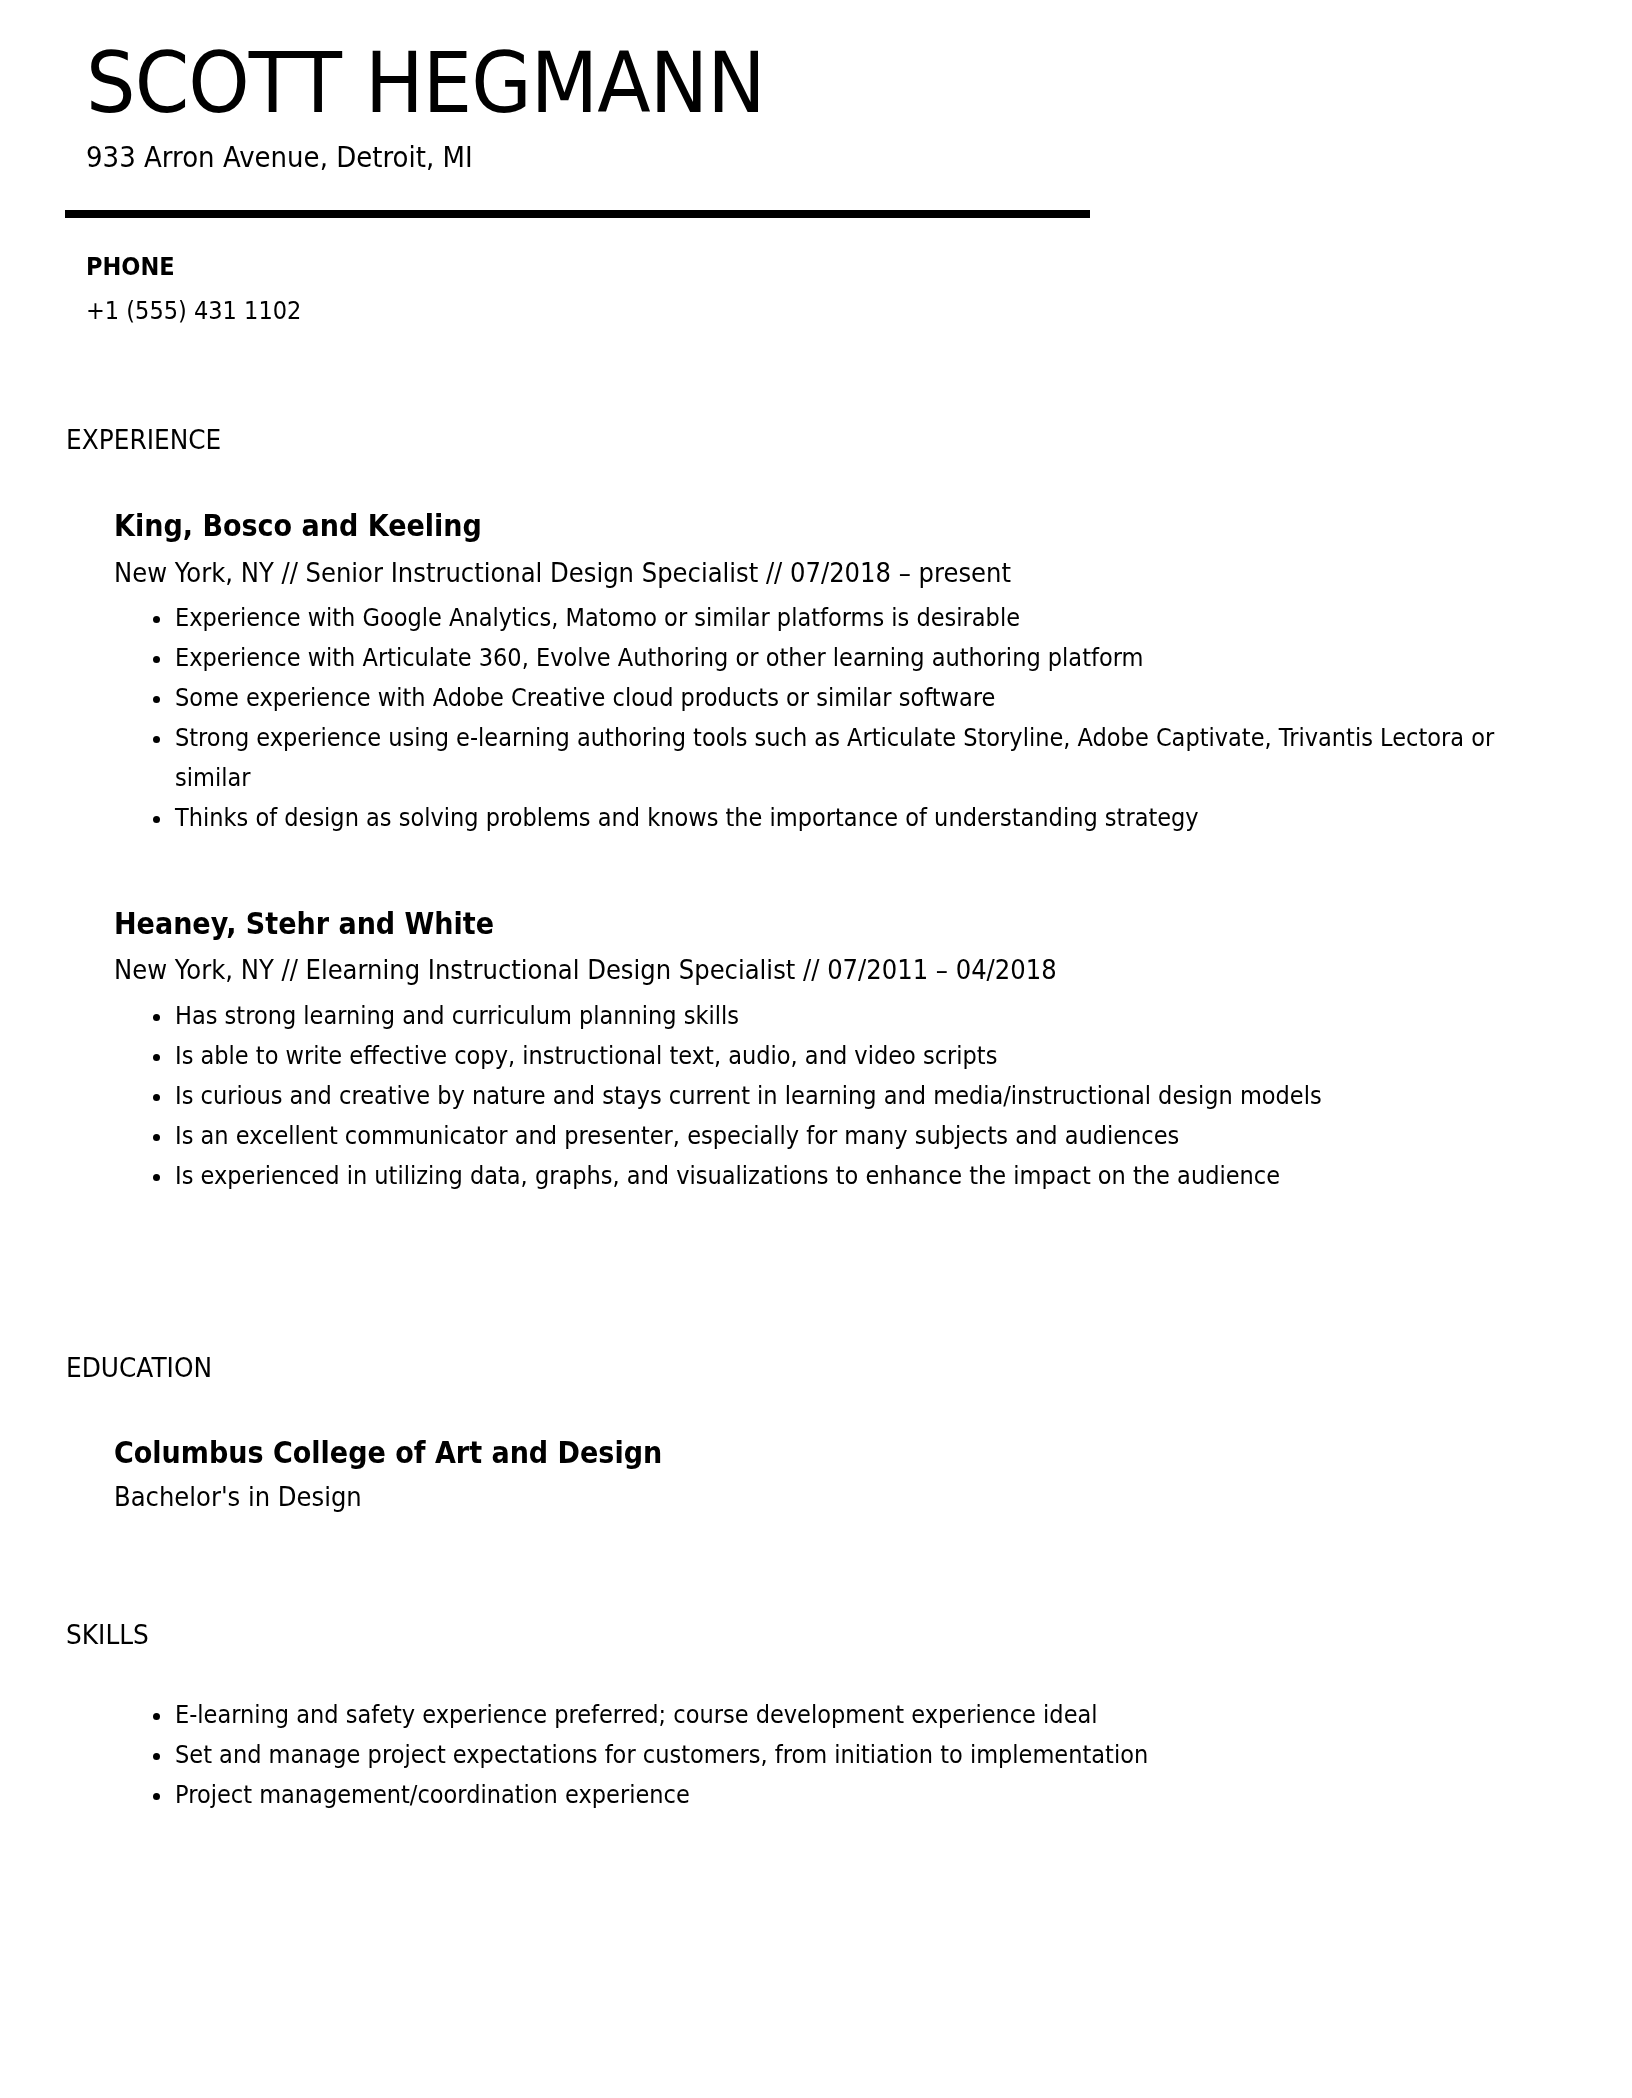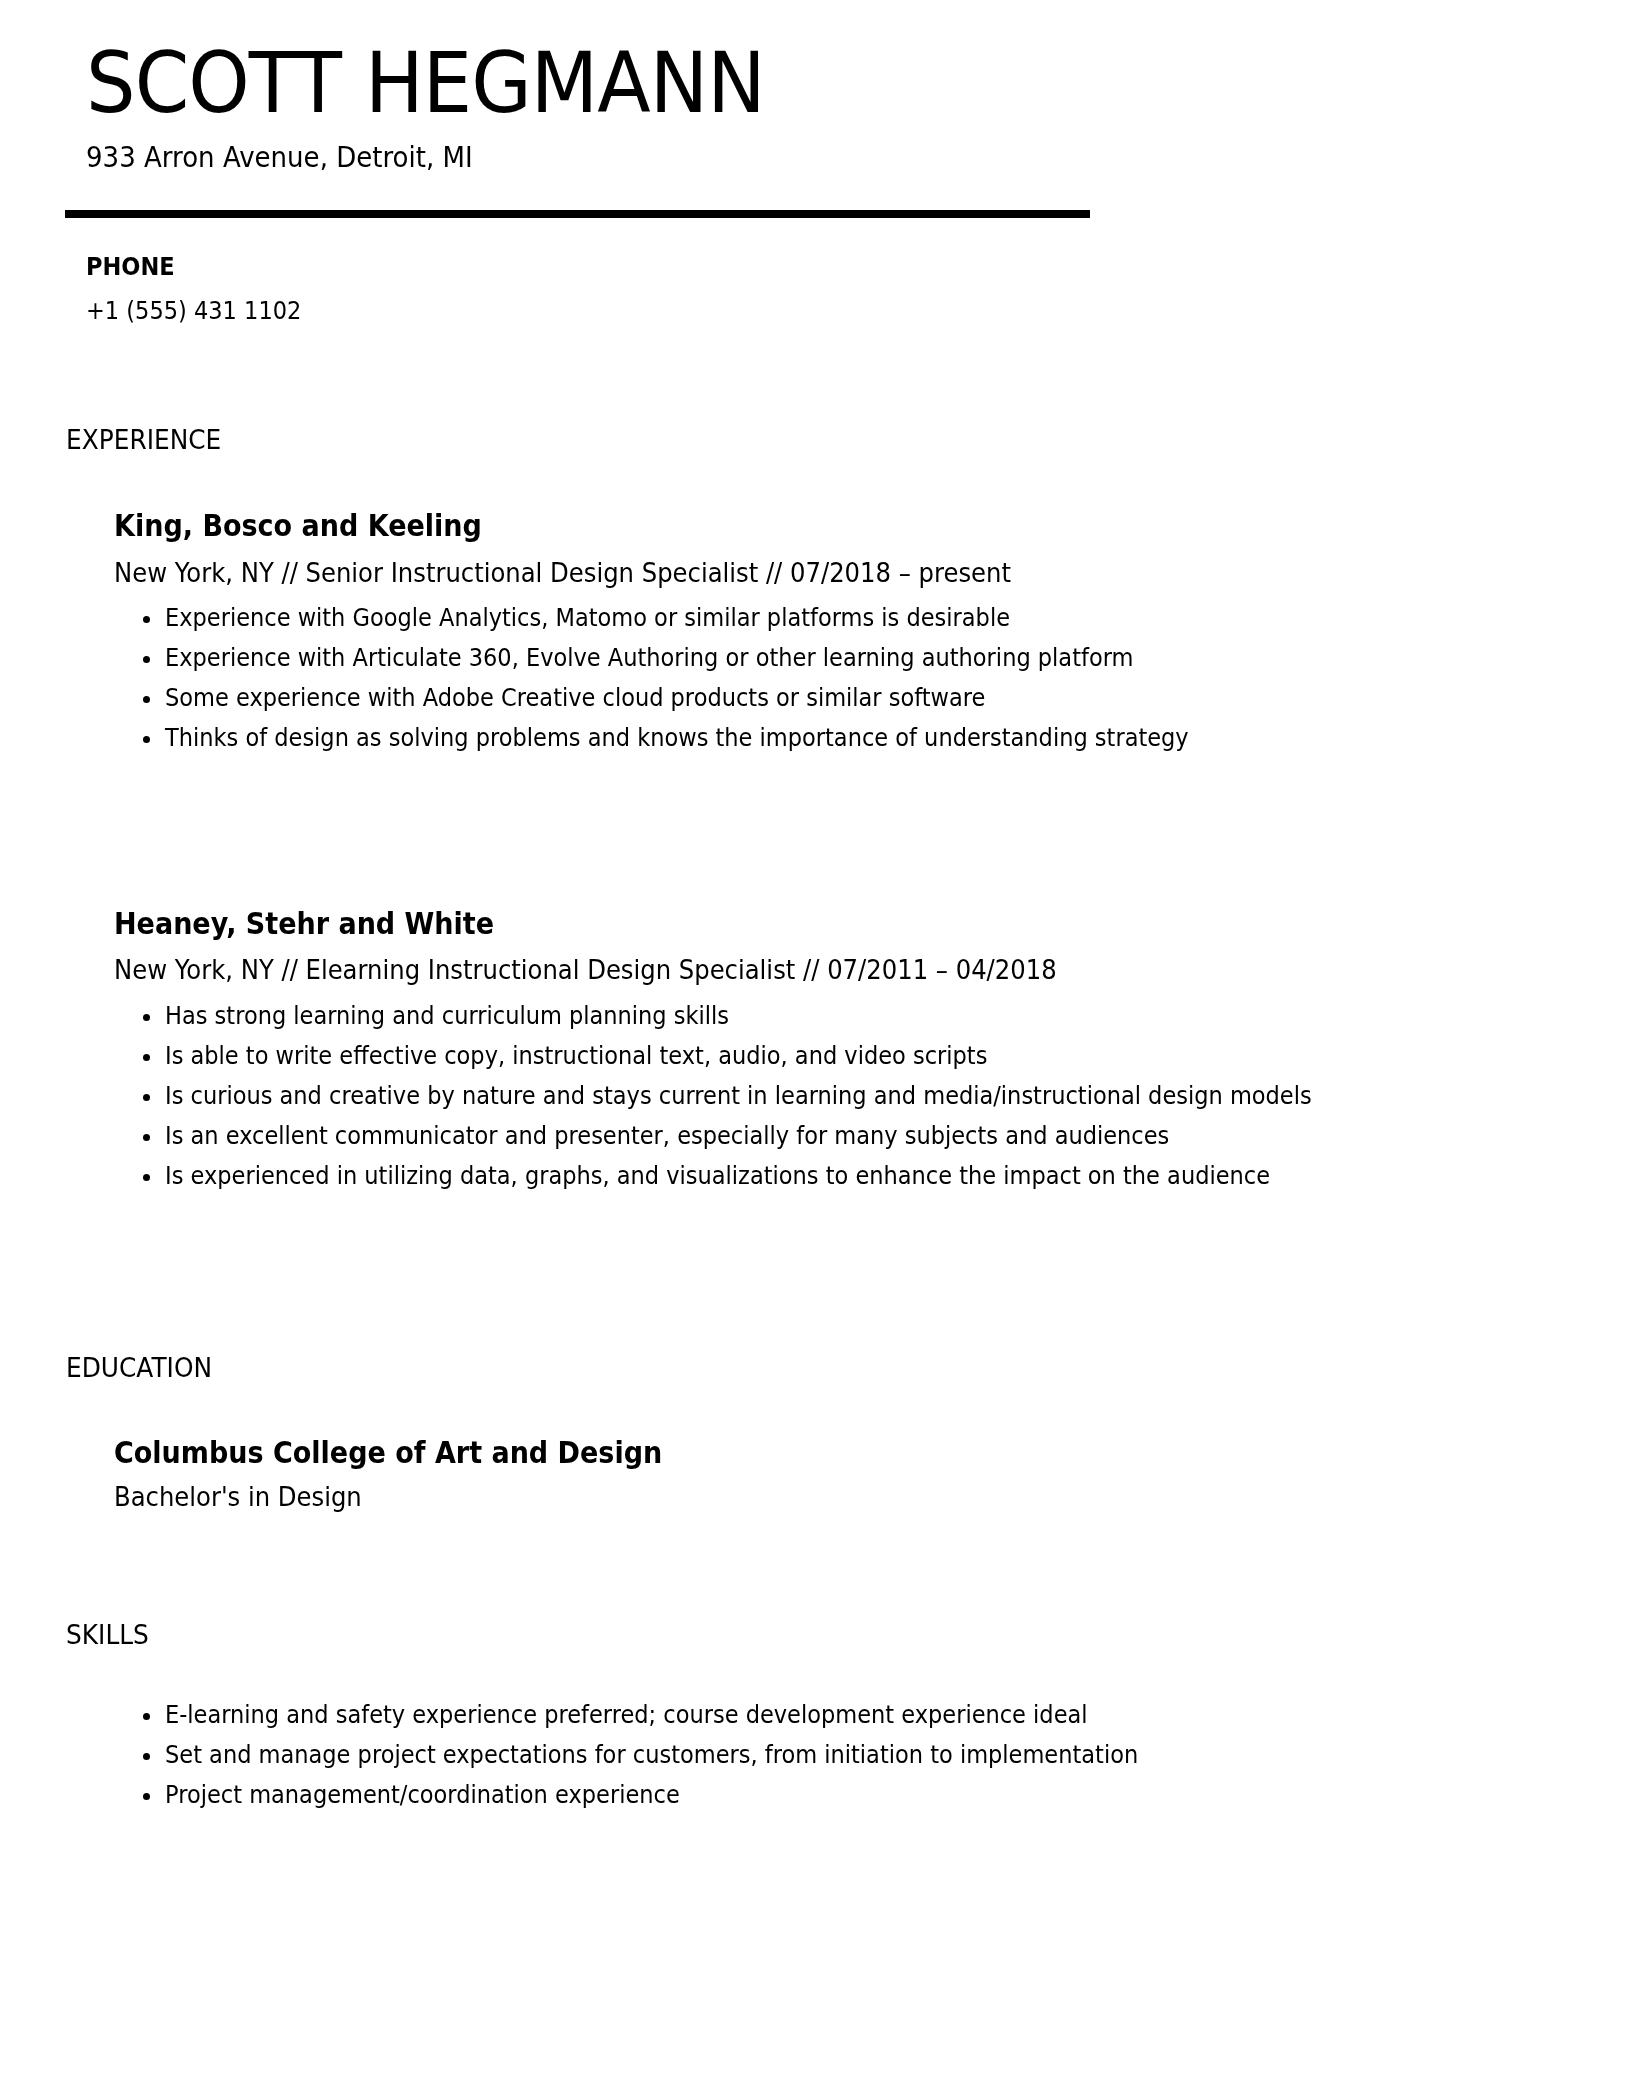--- a/index.html
+++ b/index.html
@@ -8,21 +8,21 @@
   .abs { position: absolute; white-space: nowrap; }
   .name { left: 86px; top: 38px; font-size: 84px; line-height: 90px; font-weight: normal;
           letter-spacing: -1px; transform: scaleX(0.93); transform-origin: left top; }
   .address { left: 86px; top: 140px; font-size: 28px; line-height: 36px; transform: scaleX(0.93); transform-origin: left top; }
   .rule { position: absolute; left: 65px; top: 210px; width: 1025px; height: 8px; background: #000000; }
   .label-phone { left: 86px; top: 252px; font-size: 25px; line-height: 30px; font-weight: bold; transform: scaleX(0.9); transform-origin: left top; }
   .phone { left: 86px; top: 296px; font-size: 25px; line-height: 30px; transform: scaleX(0.9); transform-origin: left top; }
   .section-title { left: 66px; font-size: 27px; line-height: 32px; transform: scaleX(0.92); transform-origin: left top; }
   .company { left: 114px; font-size: 30px; line-height: 36px; font-weight: bold; transform: scaleX(0.9); transform-origin: left top; }
   .meta { left: 114px; font-size: 27px; line-height: 34px; transform: scaleX(0.9); transform-origin: left top; }
-  ul.bullets { position: absolute; left: 2px; margin: 0; padding: 0; list-style: none; }
+  ul.bullets { position: absolute; left: 12px; margin: 0; padding: 0; list-style: none; }
   ul.bullets li { position: relative; padding-left: 163px; font-size: 25px; line-height: 40px; }
   ul.bullets li .txt { display: inline-block; transform: scaleX(0.9); transform-origin: left top; }
   ul.bullets li::before { content: ""; position: absolute; left: 141px; top: 18px; width: 7px; height: 7px;
                           border-radius: 50%; background: #000000; }
   .exp-list { width: 1495px; }
   .exp-list li .txt { white-space: normal; width: 1480px; }
   .skills-list { width: 1336px; }
   .skills-list li .txt { white-space: nowrap; }
 </style>
 </head>
@@ -37,20 +37,21 @@
 
 <div class="abs section-title" style="top:424px;">EXPERIENCE</div>
 
 <div>
   <div class="abs company" style="top:508px;">King, Bosco and Keeling</div>
   <div class="abs meta" style="top:556px;">New York, NY // Senior Instructional Design Specialist // 07/2018 – present</div>
   <ul class="bullets exp-list" style="top:598px;">
     <li><span class="txt">Experience with Google Analytics, Matomo or similar platforms is desirable</span></li>
     <li><span class="txt">Experience with Articulate 360, Evolve Authoring or other learning authoring platform</span></li>
     <li><span class="txt">Some experience with Adobe Creative cloud products or similar software</span></li>
+    <li><span class="txt">Strong experience using e-learning authoring tools such as Articulate Storyline, Adobe Captivate, Trivantis Lectora or similar</span></li>
     <li><span class="txt">Thinks of design as solving problems and knows the importance of understanding strategy</span></li>
   </ul>
 </div>
 
 <div>
   <div class="abs company" style="top:906px;">Heaney, Stehr and White</div>
   <div class="abs meta" style="top:953px;">New York, NY // Elearning Instructional Design Specialist // 07/2011 – 04/2018</div>
   <ul class="bullets exp-list" style="top:996px;">
     <li><span class="txt">Has strong learning and curriculum planning skills</span></li>
     <li><span class="txt">Is able to write effective copy, instructional text, audio, and video scripts</span></li>

